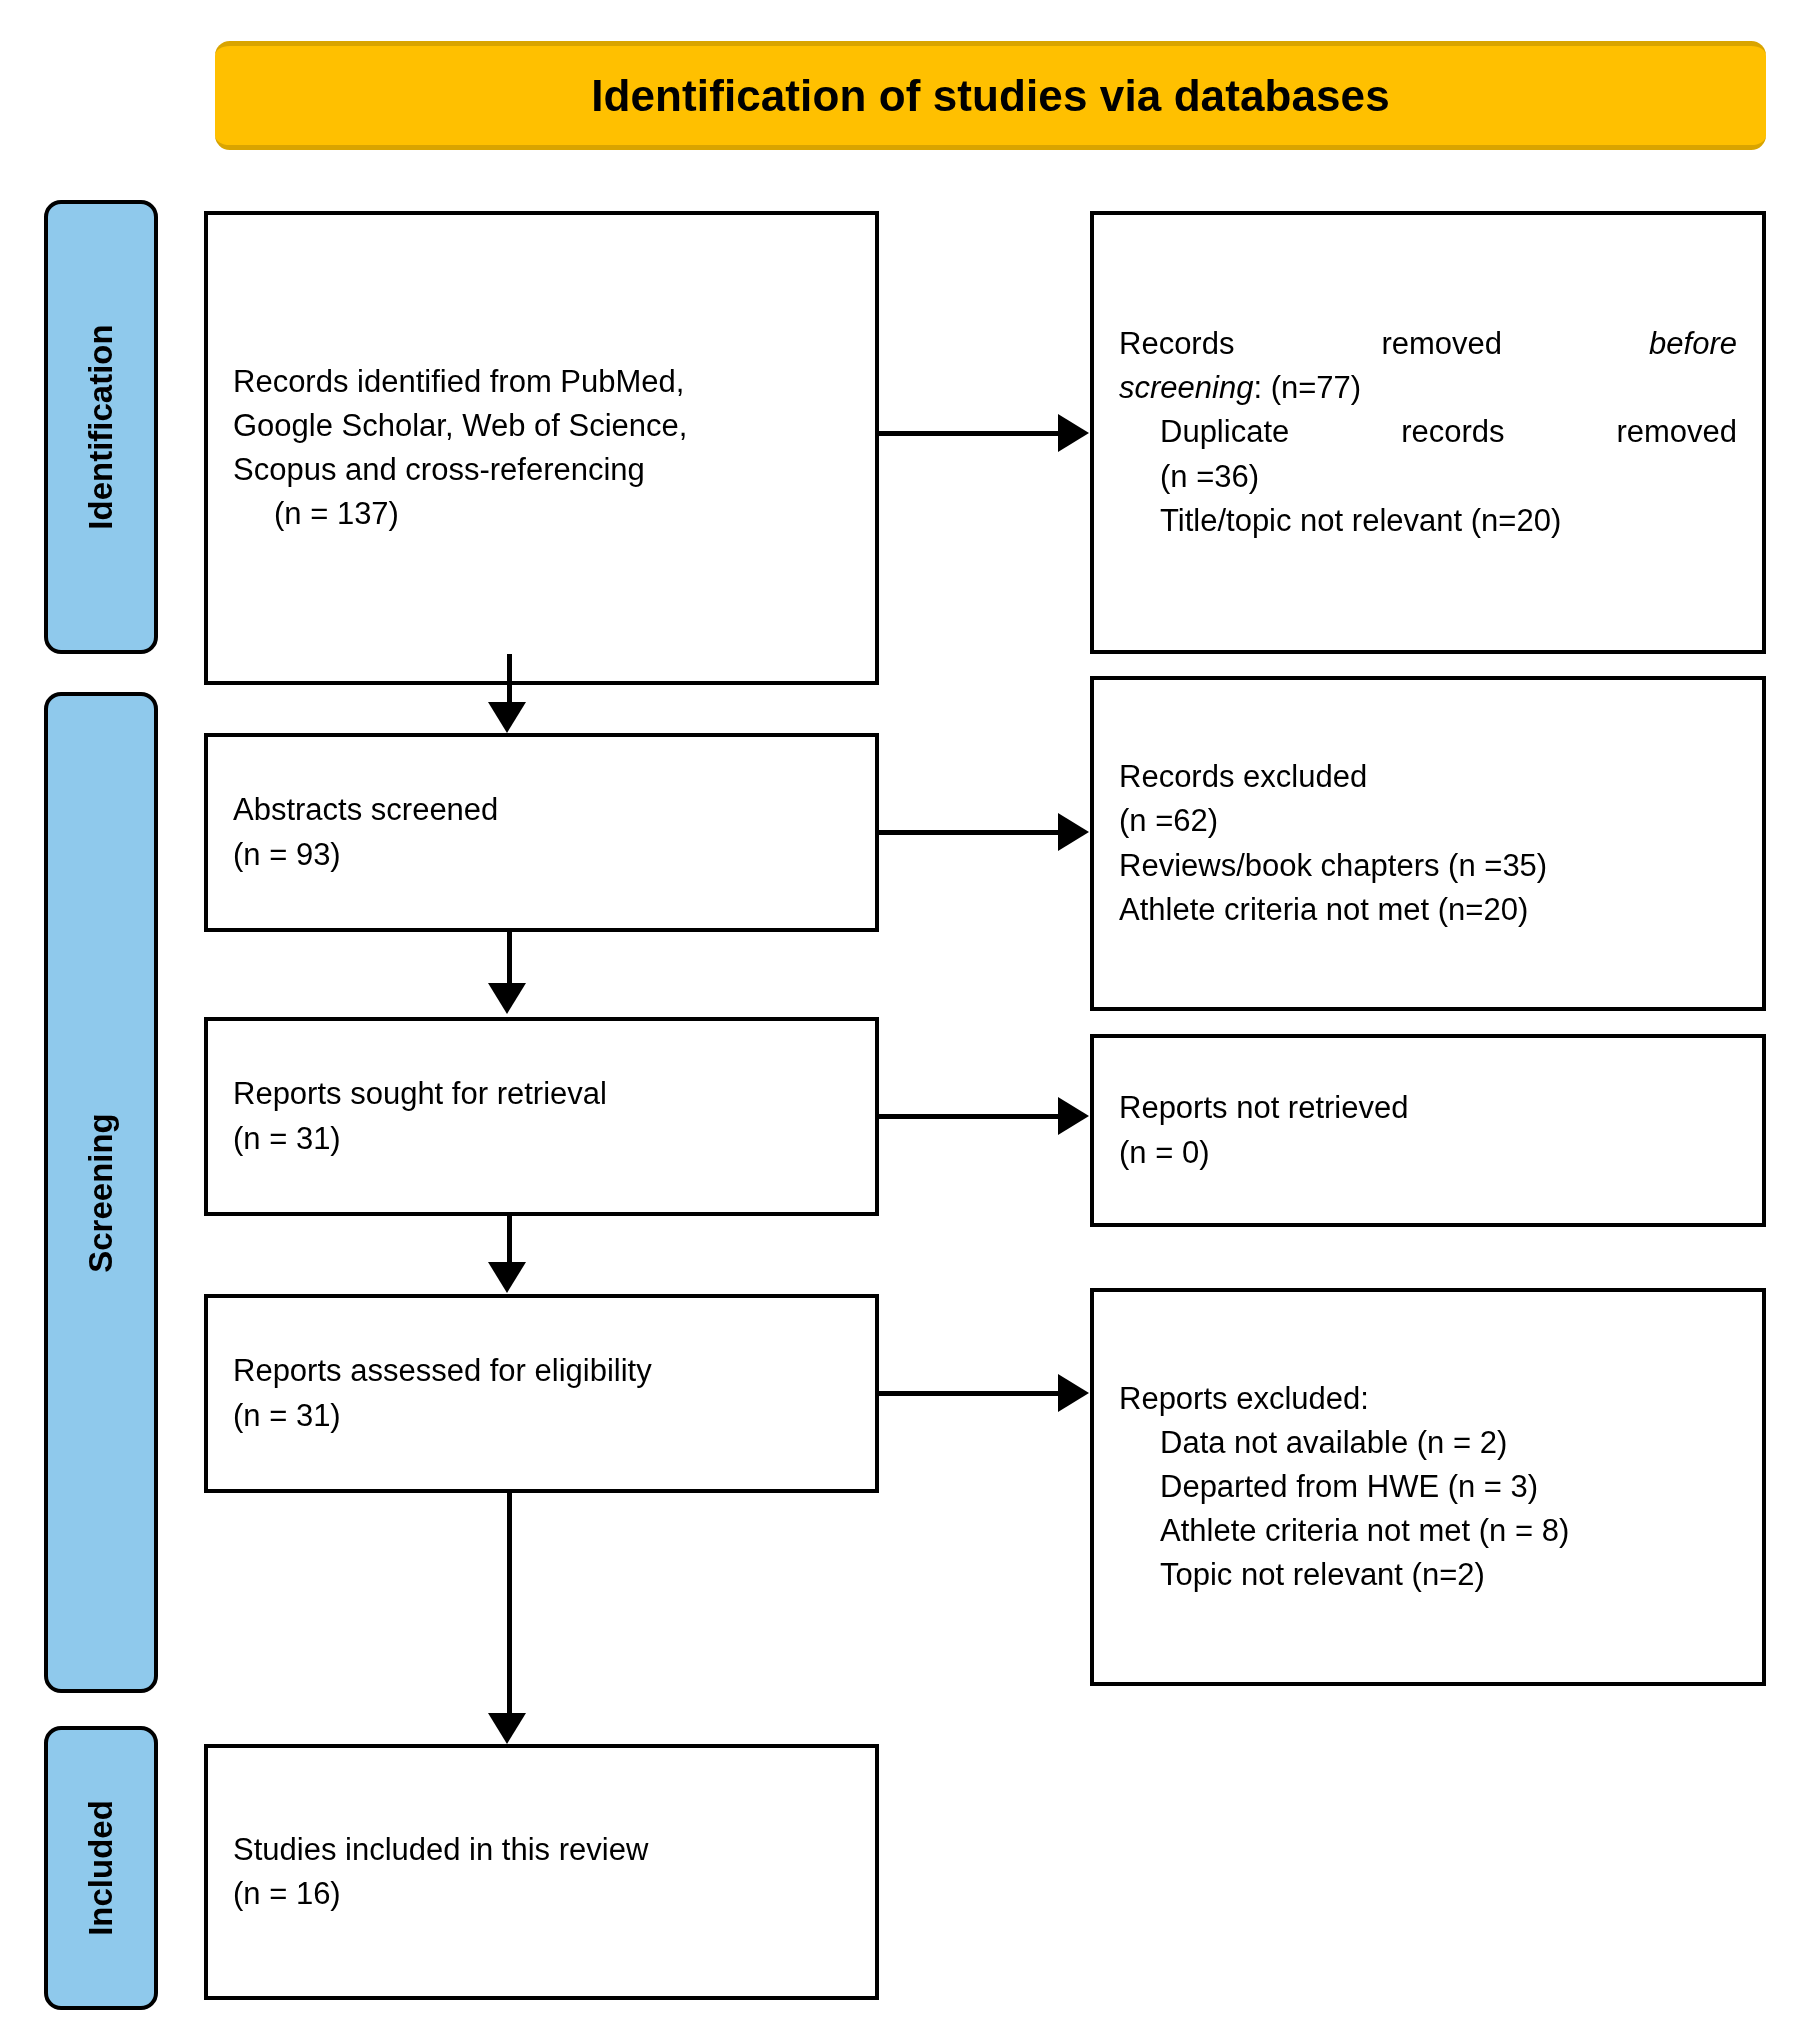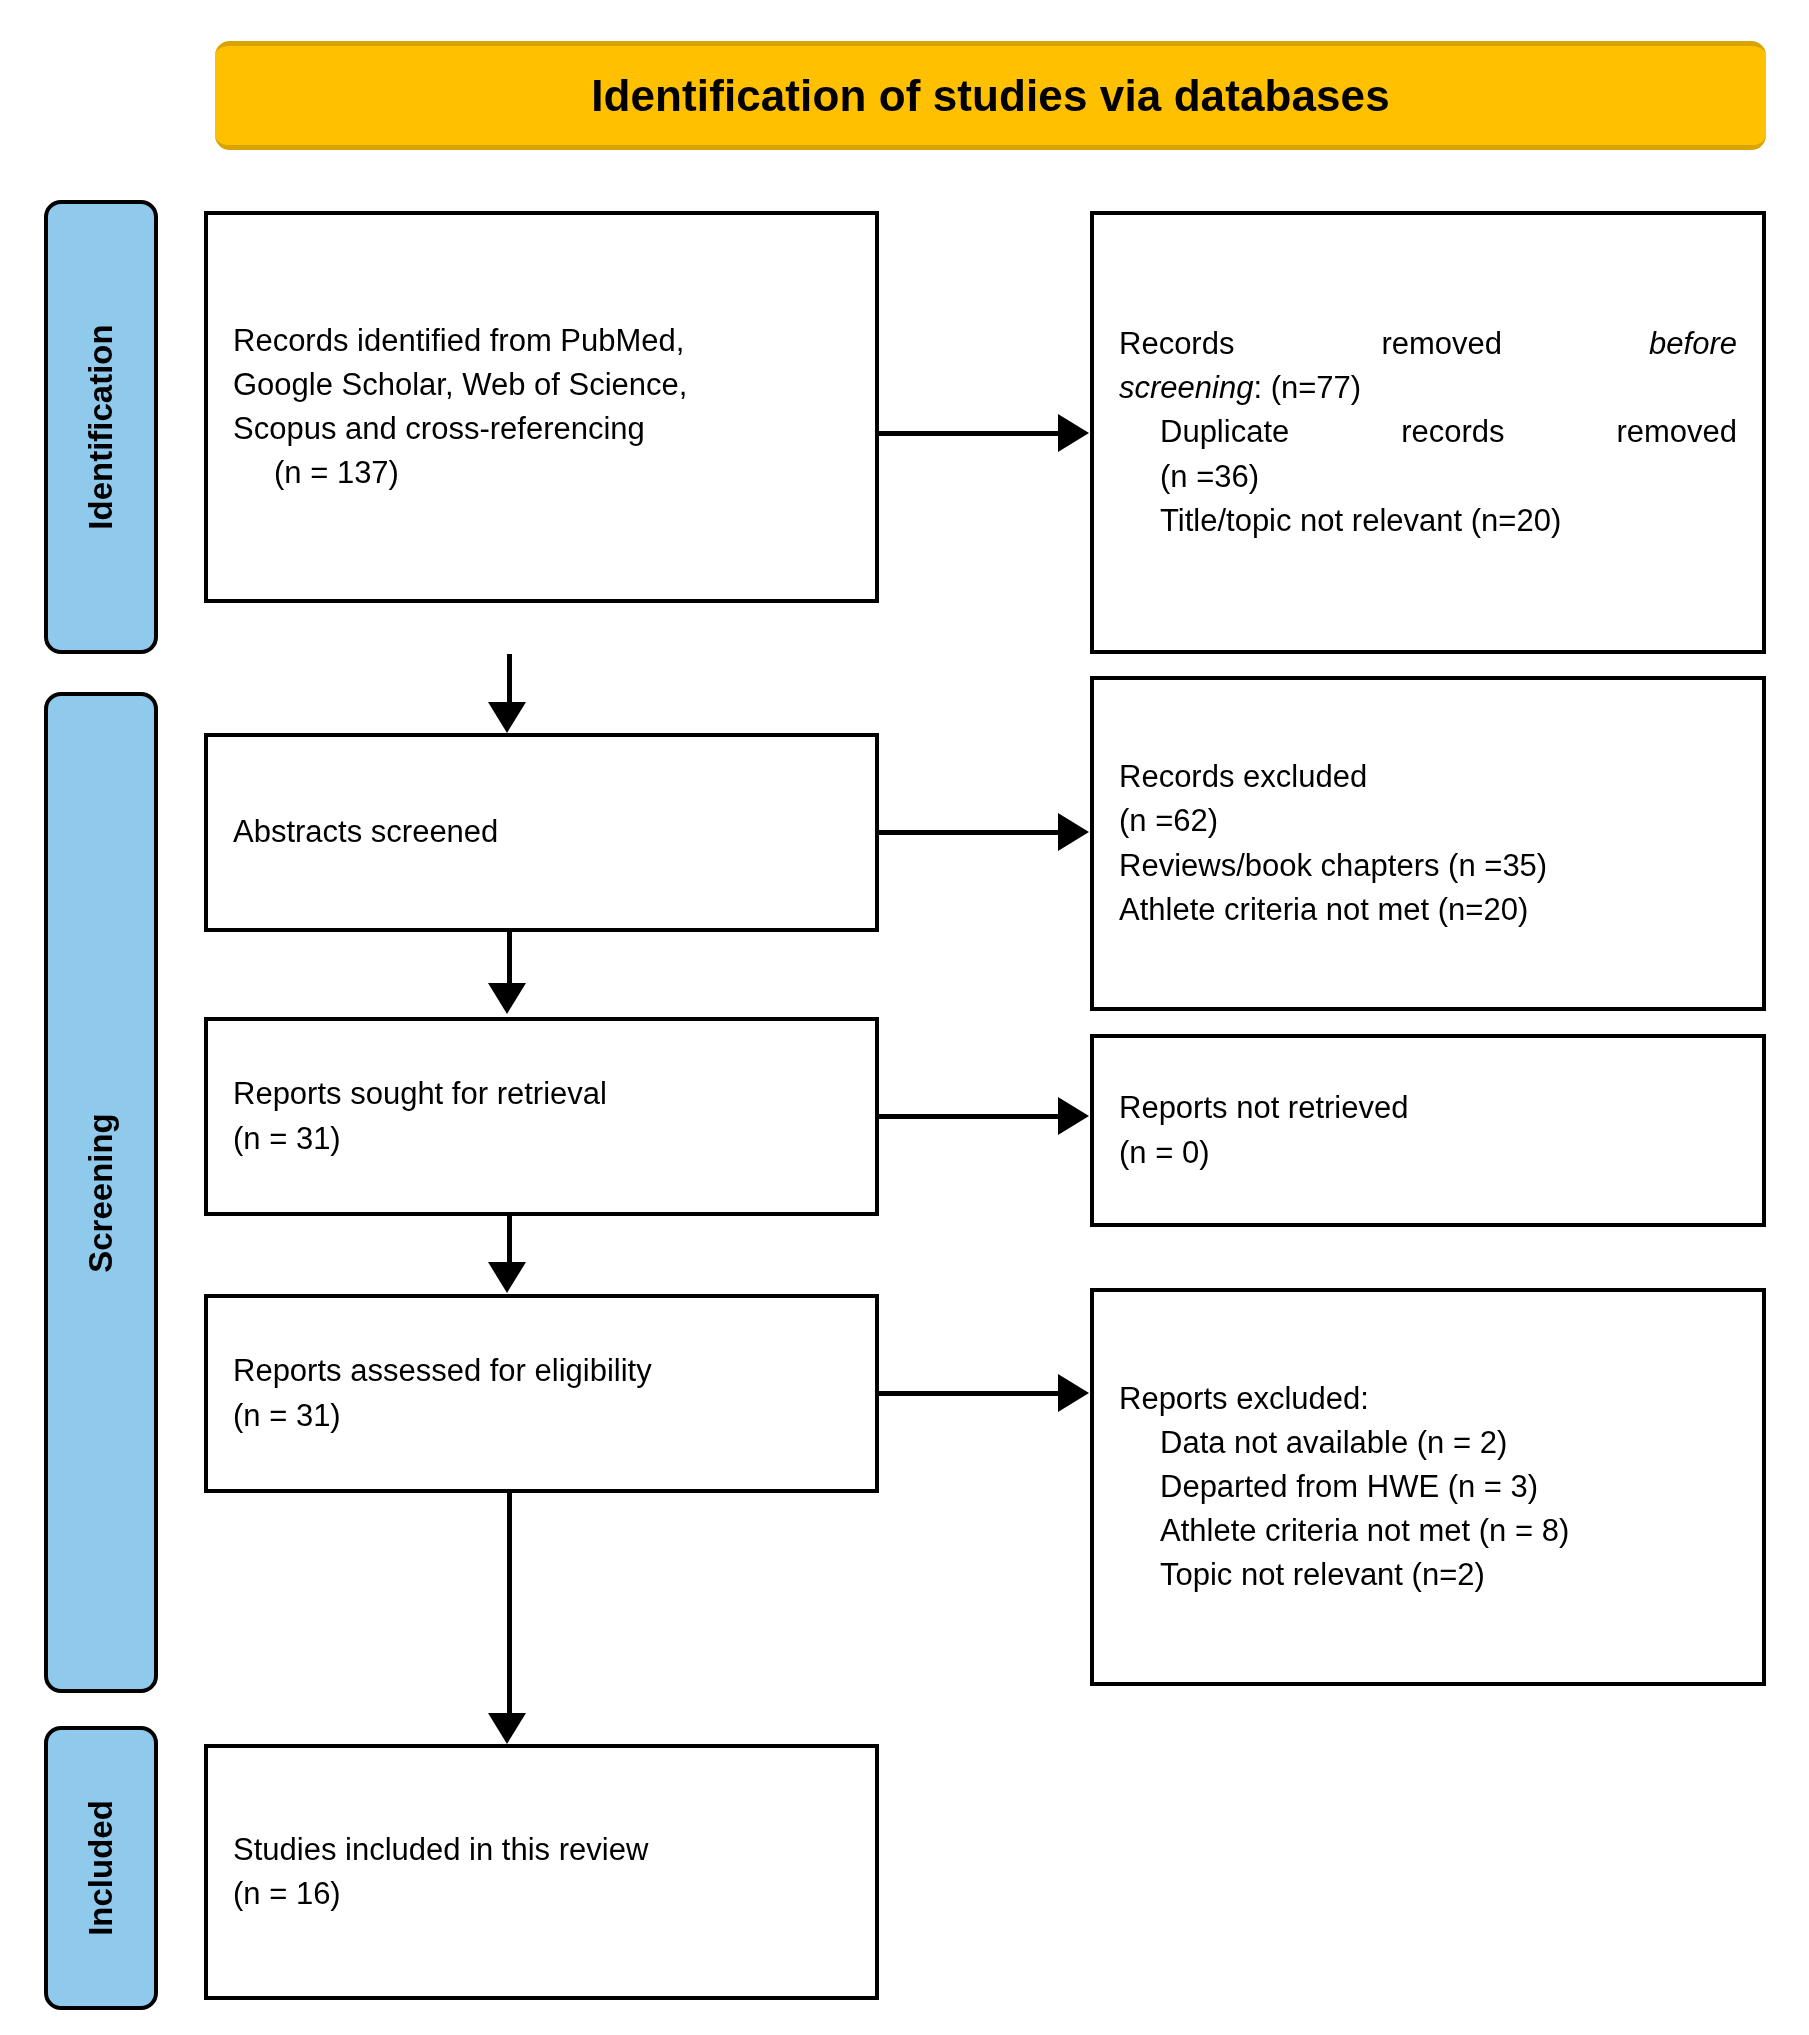--- a/index.html
+++ b/index.html
@@ -90,21 +90,21 @@
     text-align-last: justify;
   }
   .box p.indent-justify {
     padding-left: 41px;
     text-align: justify;
     text-align-last: justify;
   }
   .box p em { font-style: italic; margin-top: 17px; }
 
   
-  #box-identified      { left: 204px; top: 211px;  width: 675px; height: 392px; }
+  #box-identified      { left: 204px; top: 211px;  width: 675px; height: 474px; }
   #box-abstracts       { left: 204px; top: 733px; width: 675px; height: 199px; }
   #box-sought          { left: 204px; top: 1017px; width: 675px; height: 199px; }
   #box-assessed        { left: 204px; top: 1294px; width: 675px; height: 199px; }
   #box-included        { left: 204px; top: 1744px; width: 675px; height: 256px; }
 
   
   #box-removed         { left: 1090px; top: 211px;  width: 676px; height: 443px; }
   #box-records-excluded{ left: 1090px; top: 676px; width: 676px; height: 335px; }
   #box-not-retrieved   { left: 1090px; top: 1034px; width: 676px; height: 193px; }
   #box-reports-excluded{ left: 1090px; top: 1288px; width: 676px; height: 398px; }
@@ -194,20 +194,21 @@
       <span>Duplicate</span>
       <span>records</span>
       <span>removed</span>
     </p>
     <p class="indent">(n =36)</p>
     <p class="indent">Title/topic not relevant (n=20)</p>
   </div>
 
   <div class="box" id="box-abstracts">
     <p>Abstracts screened</p>
+    <p>(n = 93)</p>
   </div>
 
   <div class="box" id="box-records-excluded">
     <p>Records excluded</p>
     <p>(n =62)</p>
     <p>Reviews/book chapters (n =35)</p>
     <p>Athlete criteria not met (n=20)</p>
   </div>
 
   <div class="box" id="box-sought">

